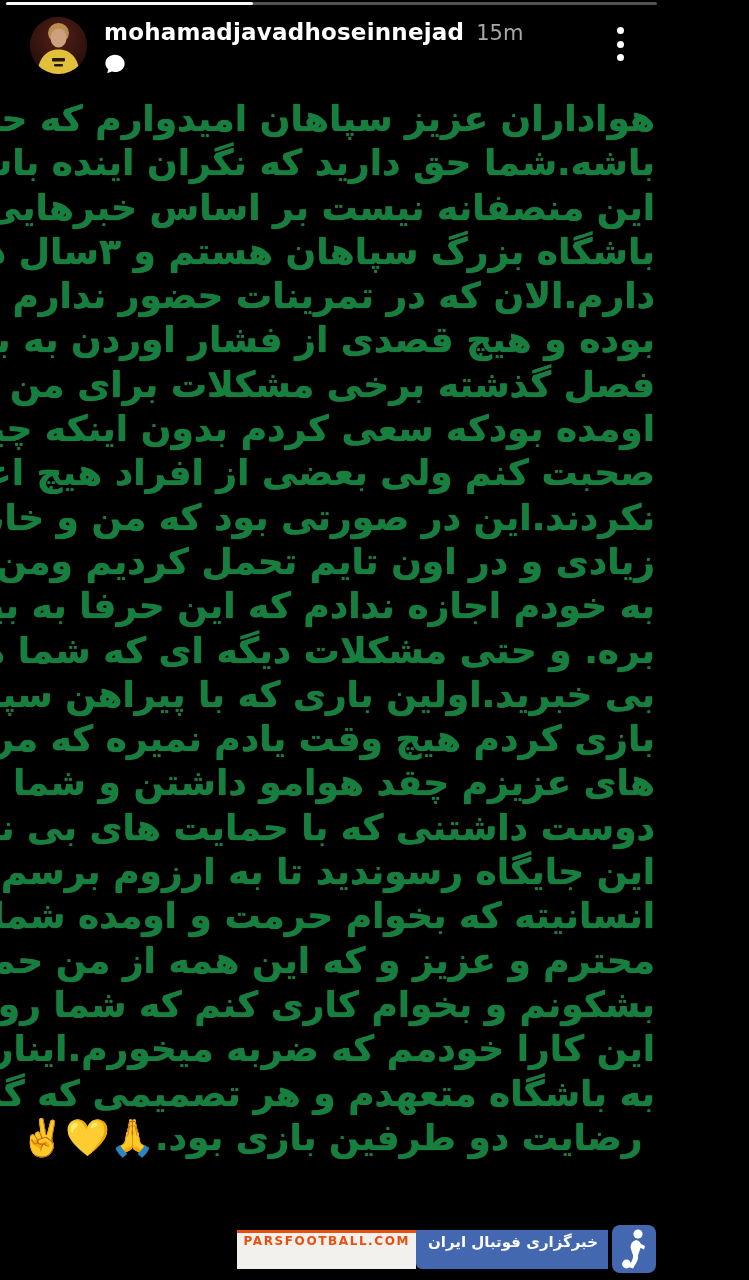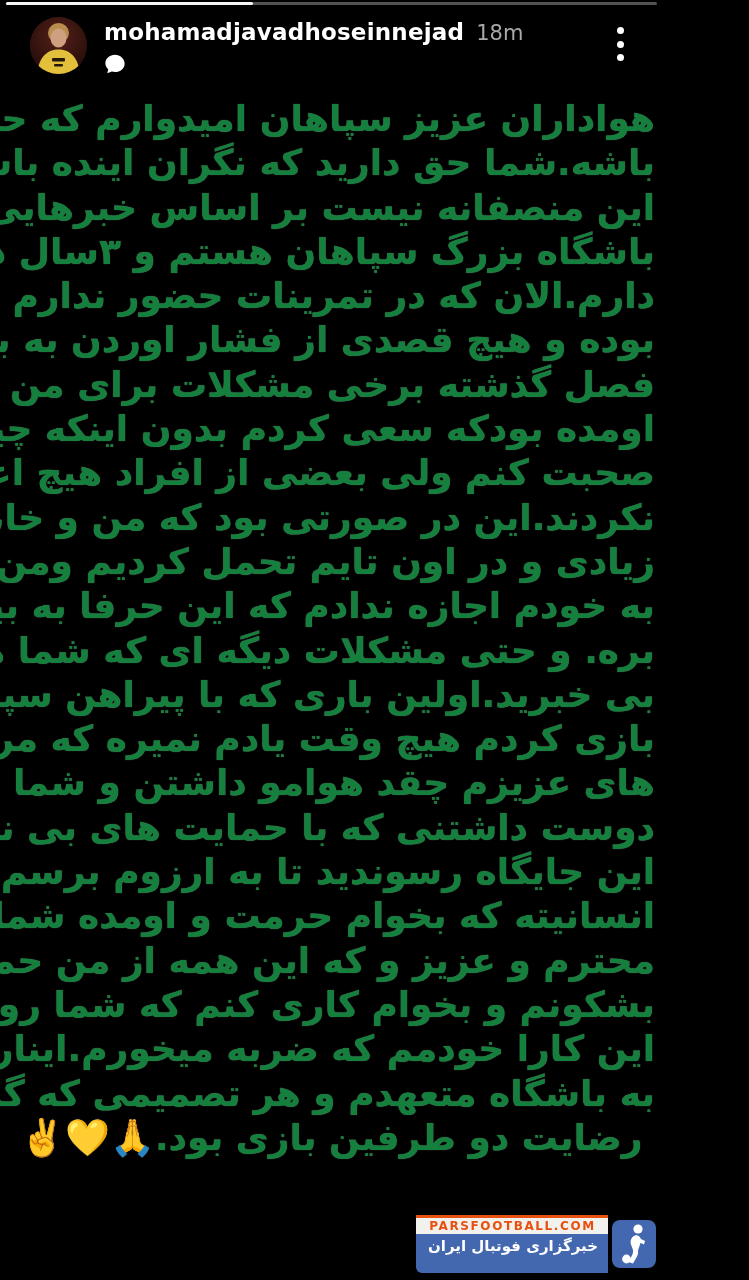--- a/index.html
+++ b/index.html
@@ -54,21 +54,21 @@
     color:#15803d;font-weight:700;
     font-size:36px;line-height:44.3px;
     text-shadow:0 0 1px rgba(255,255,255,0.4);
   }
   .story-line{white-space:nowrap;}
   
   .watermark{
     position:absolute;right:7px;bottom:7px;
     display:flex;align-items:center;
   }
-  .wm-col{display:flex;flex-direction:column;align-items:stretch;}
+  .wm-col{display:flex;flex-direction:row;align-items:stretch;}
   .wm-site{
     background:#f3f1ee;color:#e8500f;
     border-top:3px solid #e8500f;
     font-size:12px;font-weight:700;letter-spacing:1.6px;
     padding:1px 6px 1px 7px;text-align:center;
     font-family:"DejaVu Sans", sans-serif;
   }
   .wm-tag{
     background:#4468af;color:#fff;direction:rtl;
     font-size:15px;font-weight:700;
@@ -103,21 +103,21 @@
         <ellipse cx="28.5" cy="16" rx="10.5" ry="10" fill="#b98d50"></ellipse>
         <ellipse cx="28.5" cy="21" rx="8" ry="9.5" fill="#cfa080"></ellipse>
         <path d="M7 57 C9 39 18 32.5 28.5 32.5 C39 32.5 48 39 50 57 Z" fill="#e3c03c"></path>
         <rect x="22" y="41" width="13" height="3.4" rx="1" fill="#23180a"></rect>
         <rect x="24" y="47" width="9" height="2.6" rx="1" fill="#23180a"></rect>
       </svg>
     </div>
     <div class="header-text">
       <div class="user-row">
         <span class="username">mohamadjavadhoseinnejad</span>
-        <span class="timestamp">18m</span>
+        <span class="timestamp">15m</span>
       </div>
       <div class="translate-row">
         <span class="bubble">
           <svg width="22" height="22" viewBox="0 0 24 24">
             <path fill="#fff" d="M12 2C6.2 2 1.5 6 1.5 11.1c0 2.5 1.2 4.8 3.1 6.5L3.6 22l4.9-1.7c1.1.3 2.3.4 3.5.4 5.8 0 10.5-4 10.5-9.1S17.8 2 12 2z"></path>
           </svg>
         </span>
       </div>
     </div>
   </div>

